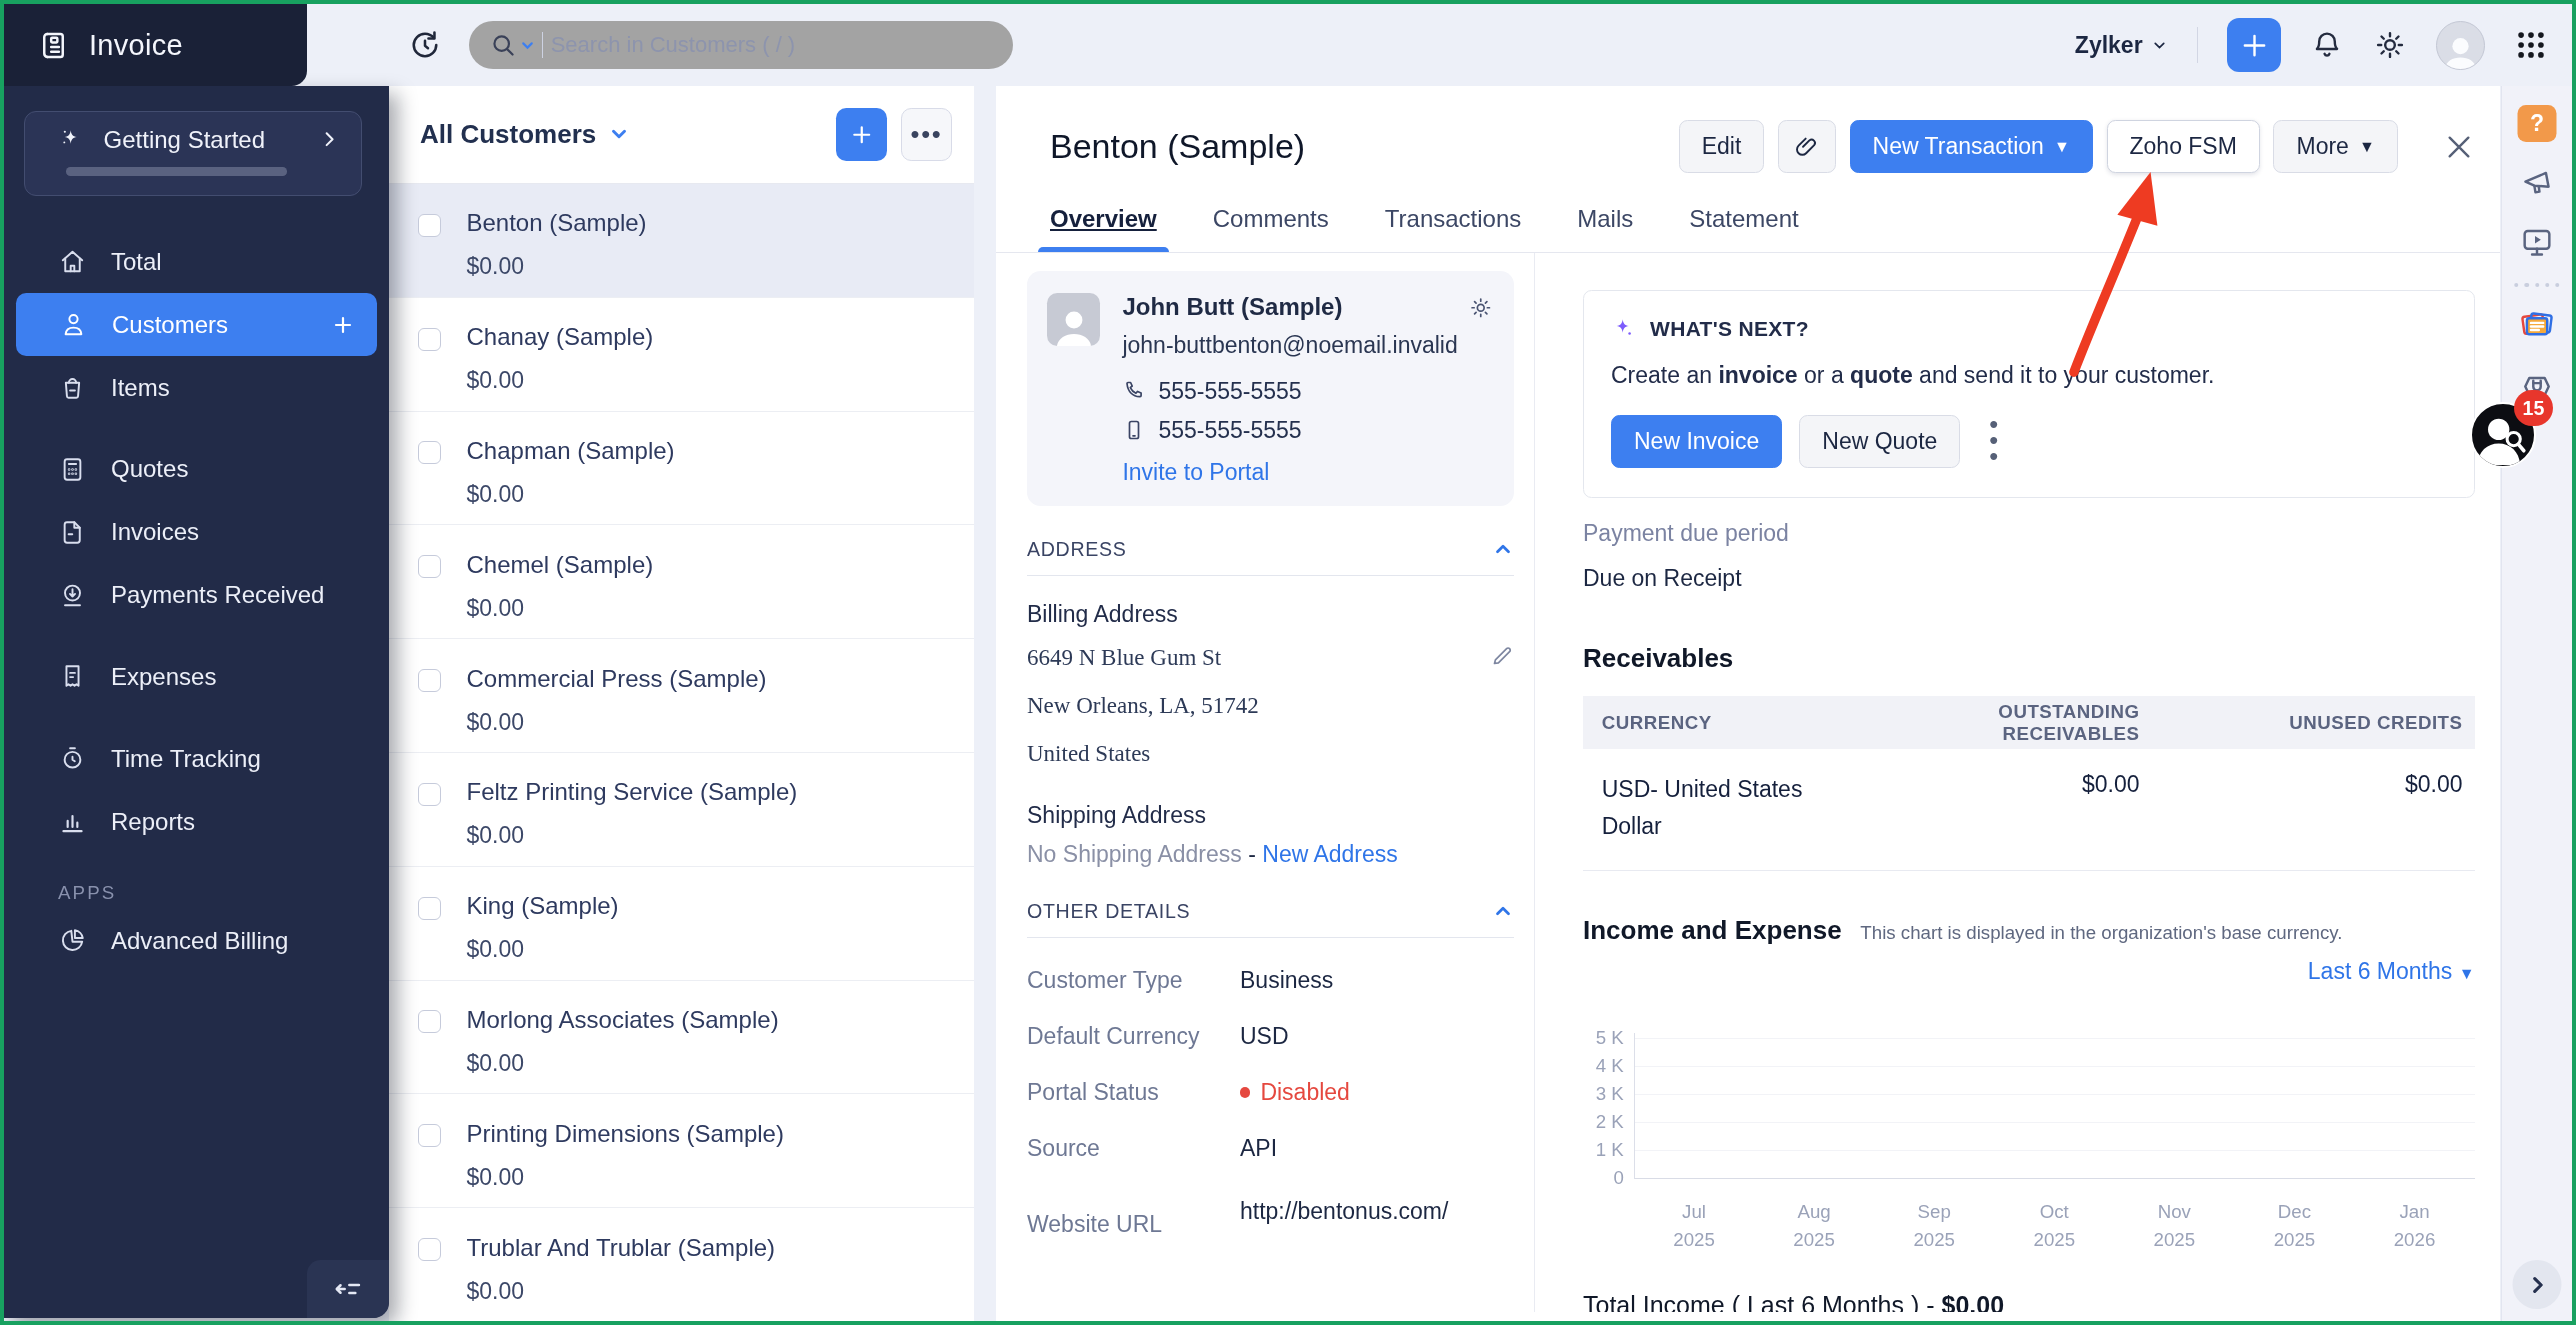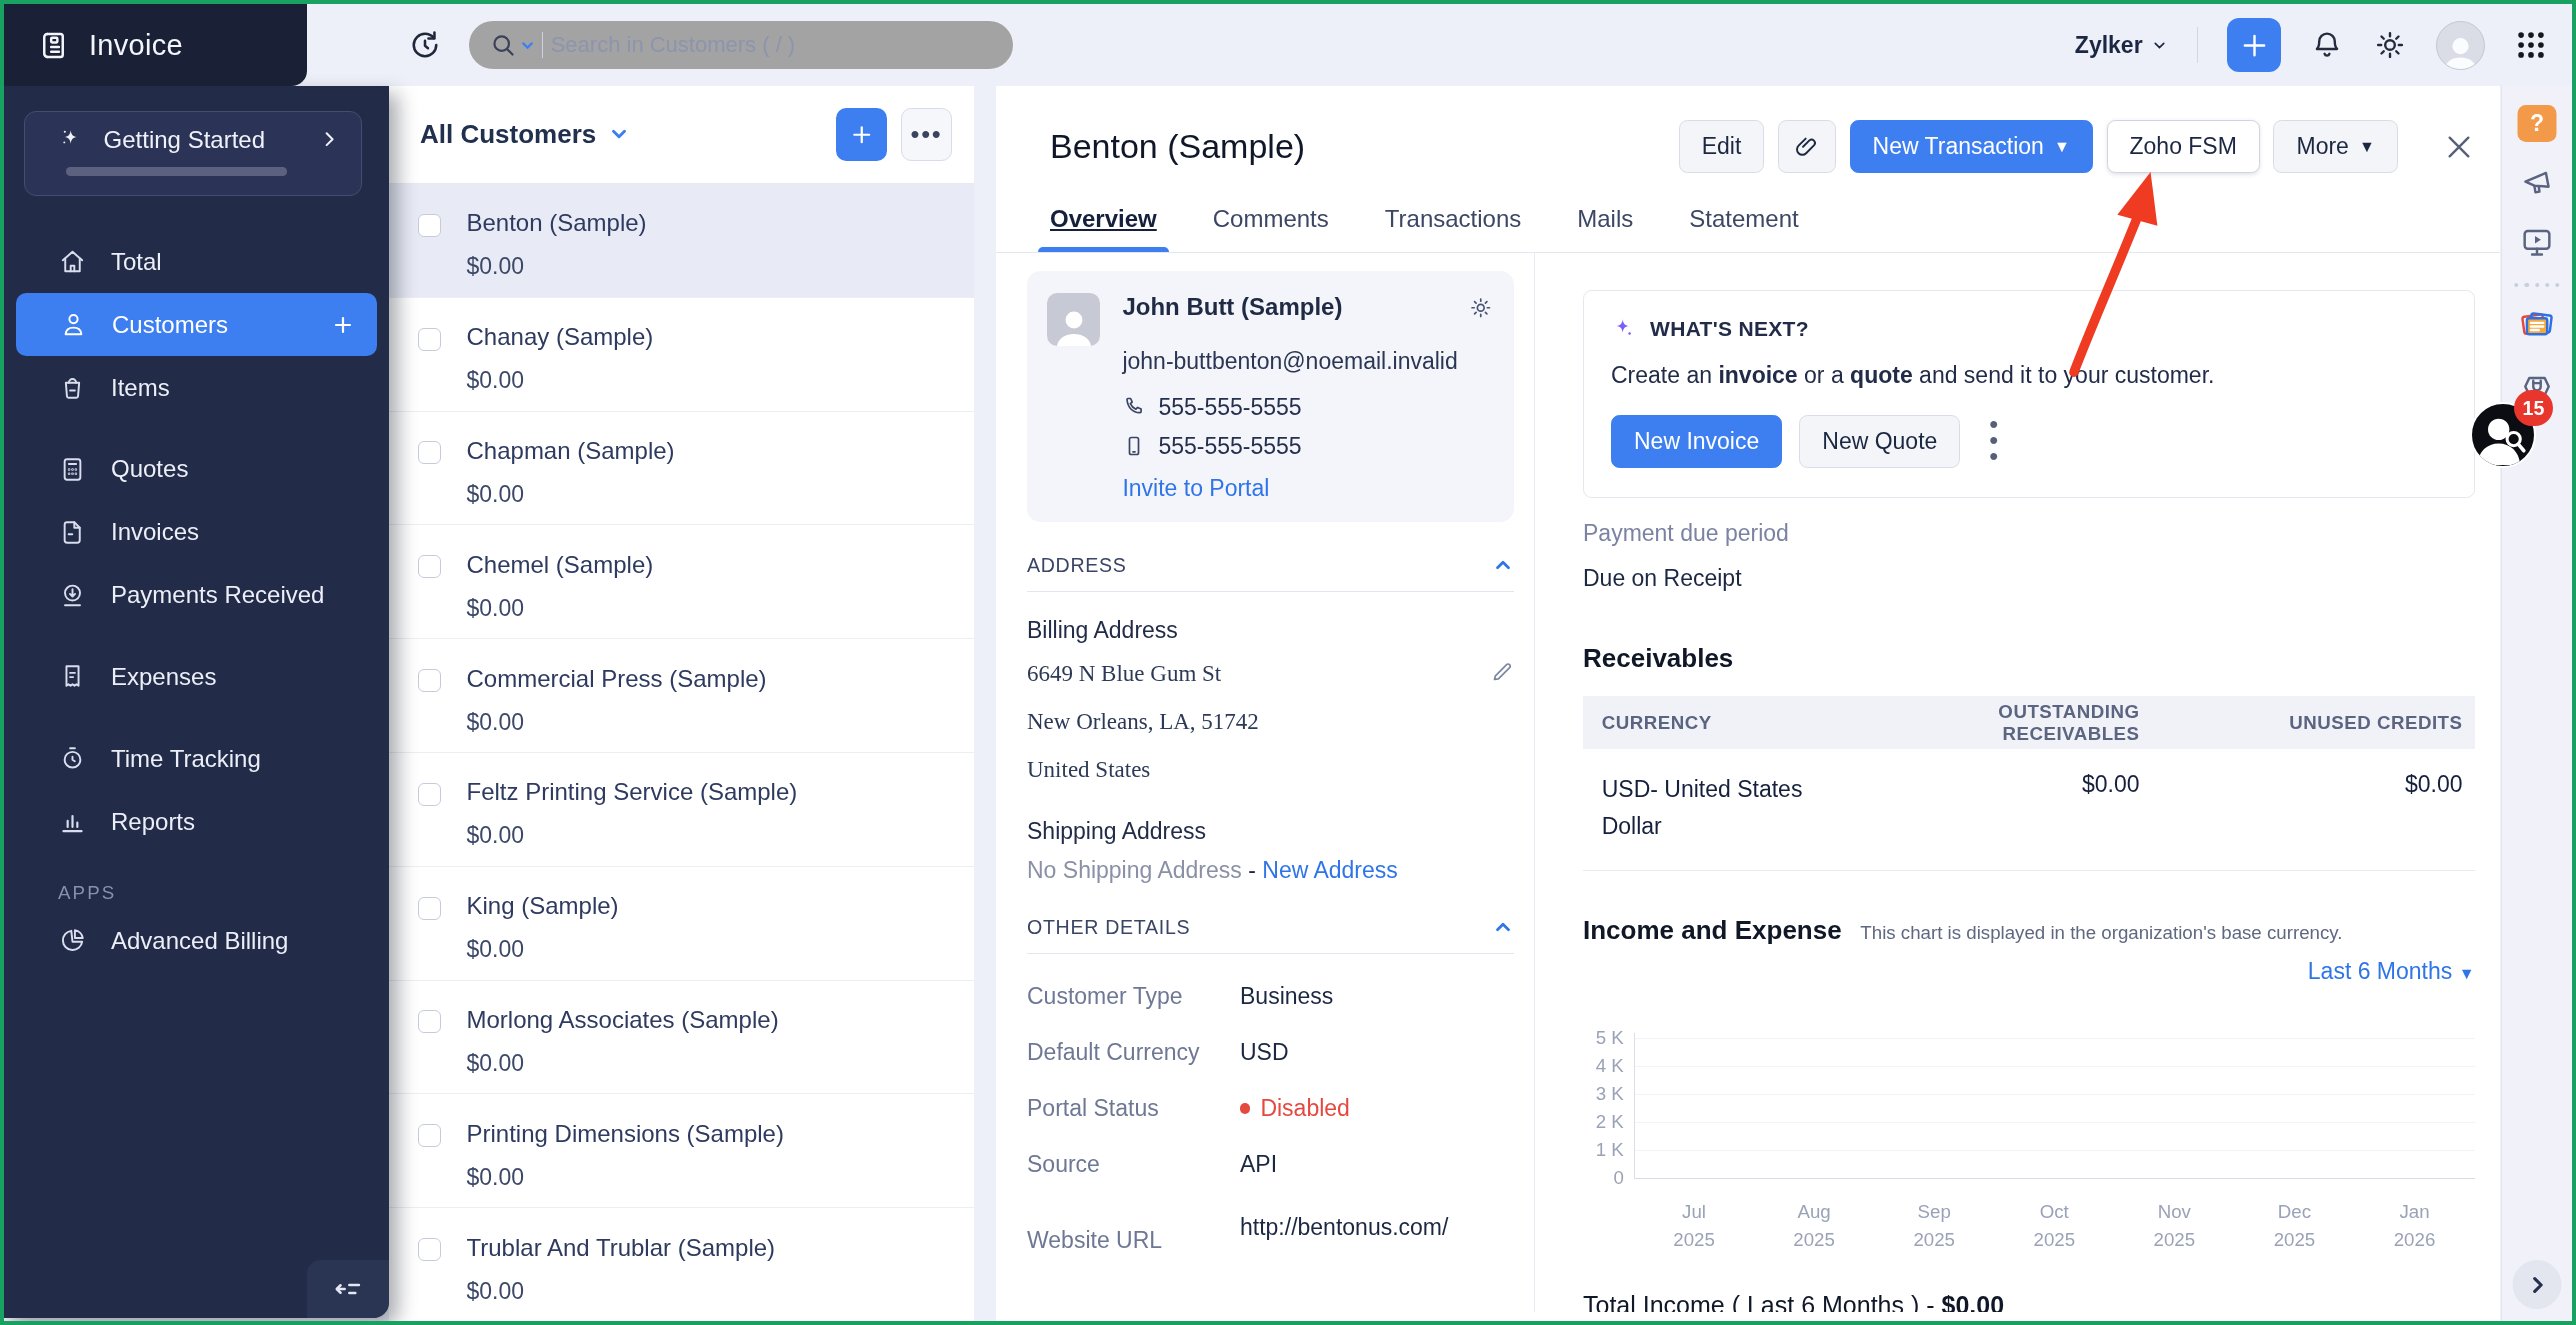--- a/index.html
+++ b/index.html
@@ -143,21 +143,21 @@
   
   .contact-card { background:#f4f5fa; border-radius:13.6px; padding:22px 20.4px 20.4px 20.4px; display:flex; gap:22px; }
   .contact-avatar {
     width:53px; height:53px; border-radius:10.2px; background:#c7cad4; overflow:hidden;
     display:flex; align-items:flex-end; justify-content:center;
   }
   .contact-info { flex:1; min-width:0; }
   .contact-name-row { display:flex; align-items:flex-start; }
   .contact-name { font-size:24px; font-weight:bold; color:#1f2a44; flex:1; }
   .contact-gear { color:#4a5472; cursor:pointer; margin-top:1.7px; }
-  .contact-email { margin-top:20px; width:366px; font-size:23px; line-height:1.75; color:#2a3652; overflow-wrap:anywhere; }
+  .contact-email { margin-top:4px; width:366px; font-size:23px; line-height:1.75; color:#2a3652; overflow-wrap:anywhere; }
   .contact-line { margin-top:12px; display:flex; align-items:center; gap:12px; font-size:23px; color:#24304e; }
   .contact-line .ic { color:#3a4464; }
   .invite-link { margin-top:15.3px; font-size:23px; color:#2f75e8; cursor:pointer; display:inline-block; }
 
   .section-head {
     margin-top:32px; display:flex; align-items:center; justify-content:space-between;
     padding-bottom:13.6px; border-bottom:0.9px solid #e3e6ee;
   }
   .section-title { font-size:19.6px; letter-spacing:0.7px; color:#3a4464; }
   .chevron-up { color:#2f75e8; cursor:pointer; }

